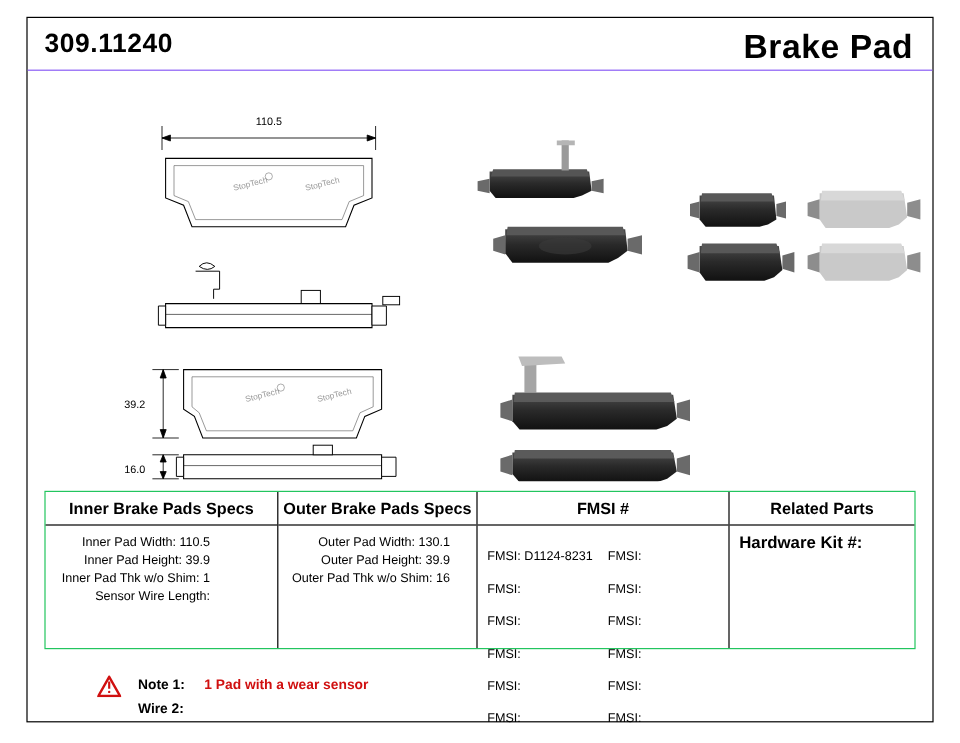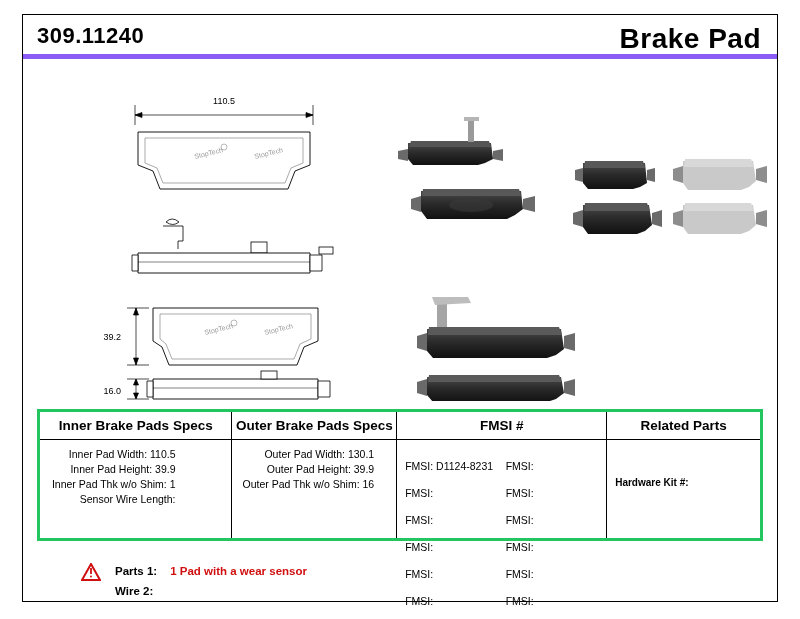--- a/index.html
+++ b/index.html
@@ -14,39 +14,39 @@
   .sheet{
     position:absolute;
     left:22px; top:14px;
     width:756px; height:588px;
     border:1px solid #000;
     box-sizing:border-box;
   }
   
   .header{
     position:absolute;left:0;top:0;width:100%;height:44px;
-    border-bottom:5px solid #8b5cf6;
+    border-bottom:1px solid #8b5cf6;
     box-sizing:border-box;
   }
   .part-number{
     position:absolute;left:14px;top:8px;
     font-size:22px;font-weight:bold;letter-spacing:0.5px;
   }
   .doc-title{
     position:absolute;right:16px;top:8px;
     font-size:28px;font-weight:bold;letter-spacing:0.5px;
   }
   
   .drawings{
     position:absolute;left:0;top:44px;width:100%;height:342px;
   }
   
   .specs{
     position:absolute;left:14px;top:394px;width:726px;height:132px;
-    border:3px solid #22c55e;
+    border:1px solid #22c55e;
     box-sizing:border-box;
     display:flex;
   }
   .col{
     border-right:1px solid #000;
     box-sizing:border-box;
     position:relative;
   }
   .col:last-child{border-right:none;}
   .col-inner{width:194px;}
@@ -72,21 +72,21 @@
   }
   .col-outer .row-right{padding-right:22px;}
   .fmsi-body{
     display:flex;
     padding-left:8px;
   }
   .fmsi-col{width:104px;}
   .fmsi-col div{line-height:15px;white-space:nowrap;margin-top:12px;}
   .related-body{
     padding-left:8px;
-    font-size:10px;font-weight:bold;line-height:15px;margin-top:28px;
+    font-size:14px;font-weight:bold;line-height:15px;
   }
   
   .notes{
     position:absolute;left:92px;top:546px;
     font-size:11.5px;font-weight:bold;
   }
   .note-line{height:20px;line-height:20px;white-space:nowrap;}
   .note-label{display:inline-block;width:52px;}
   .note-val{color:#d01010;}
   .warn-icon{
@@ -304,21 +304,21 @@
   <div class="warn-icon">
     <svg width="20" height="18" viewBox="0 0 20 18">
       <path d="M10 1 L19 17 L1 17 Z" fill="#ffffff" stroke="#d01010" stroke-width="2"></path>
       <path d="M10 5 L10 11" stroke="#d01010" stroke-width="1.8"></path>
       <circle cx="10" cy="13.6" r="1" fill="#d01010"></circle>
     </svg>
   </div>
 
   <div class="notes">
     <div class="note-line">
-      <span class="note-label">Parts 1:</span>
+      <span class="note-label">Note 1:</span>
       <span class="note-val">1 Pad with a wear sensor</span>
     </div>
     <div class="note-line">
       <span class="note-label">Wire 2:</span>
       <span class="note-val"></span>
     </div>
   </div>
 
 </div>
 

